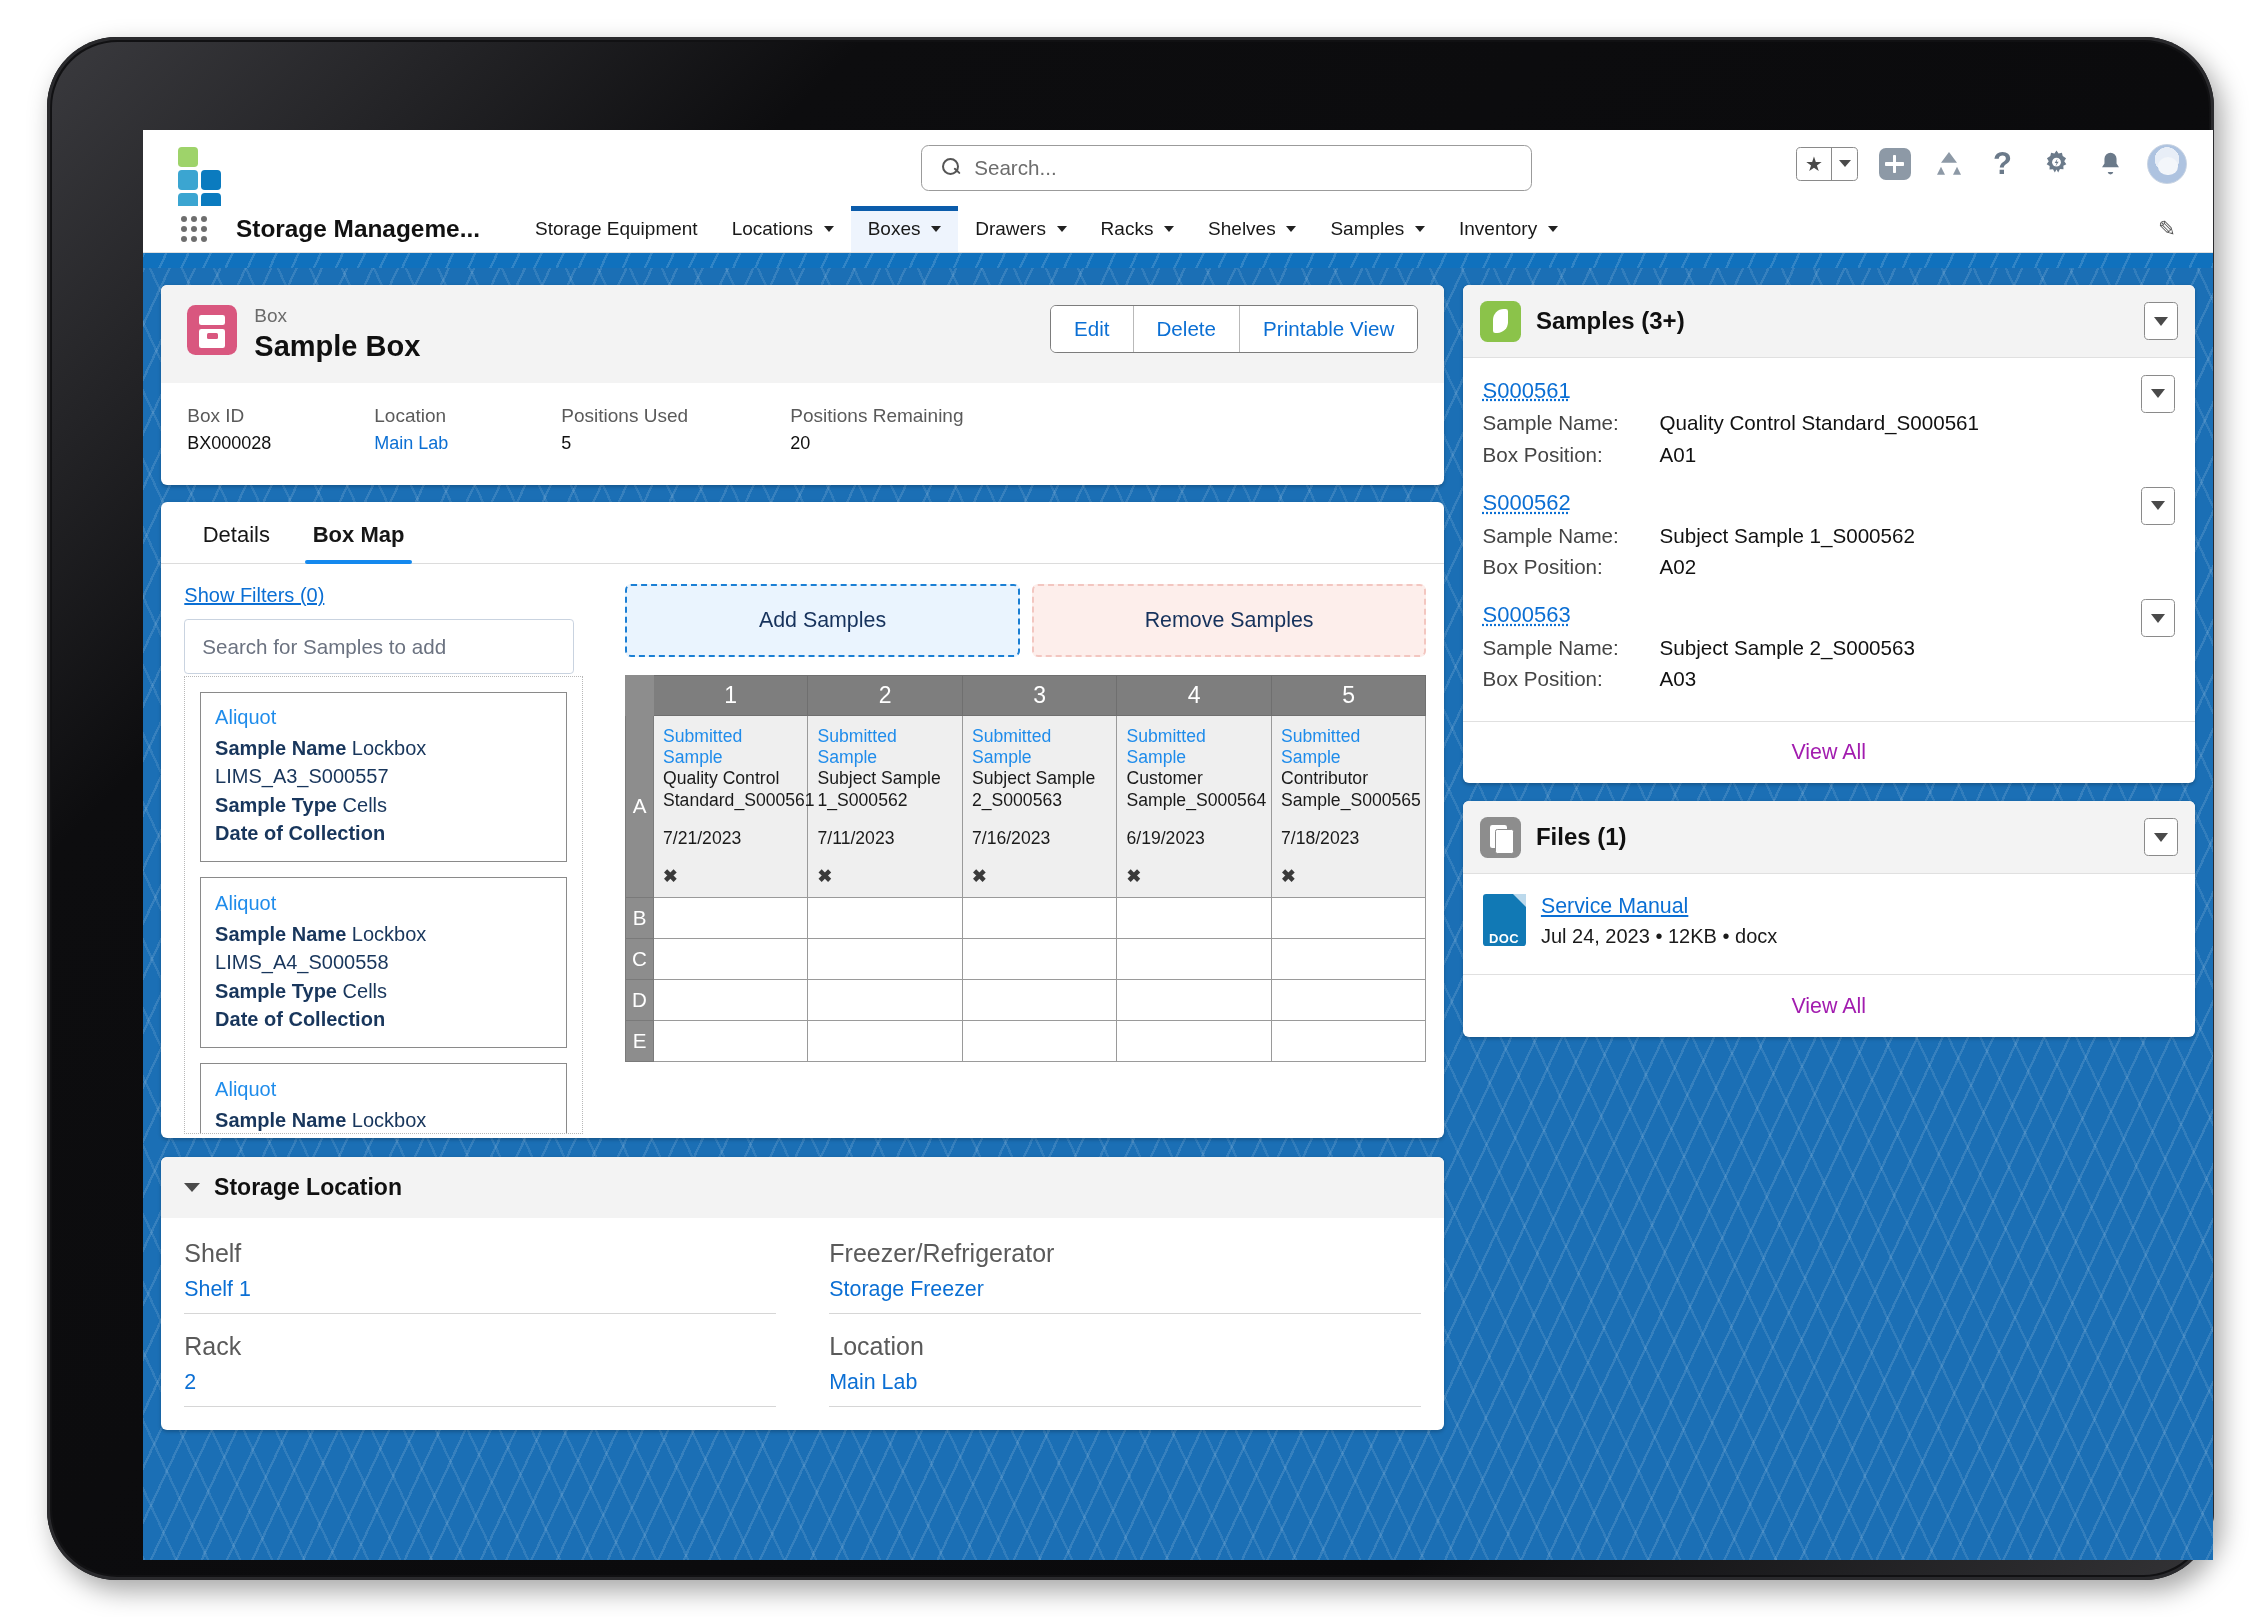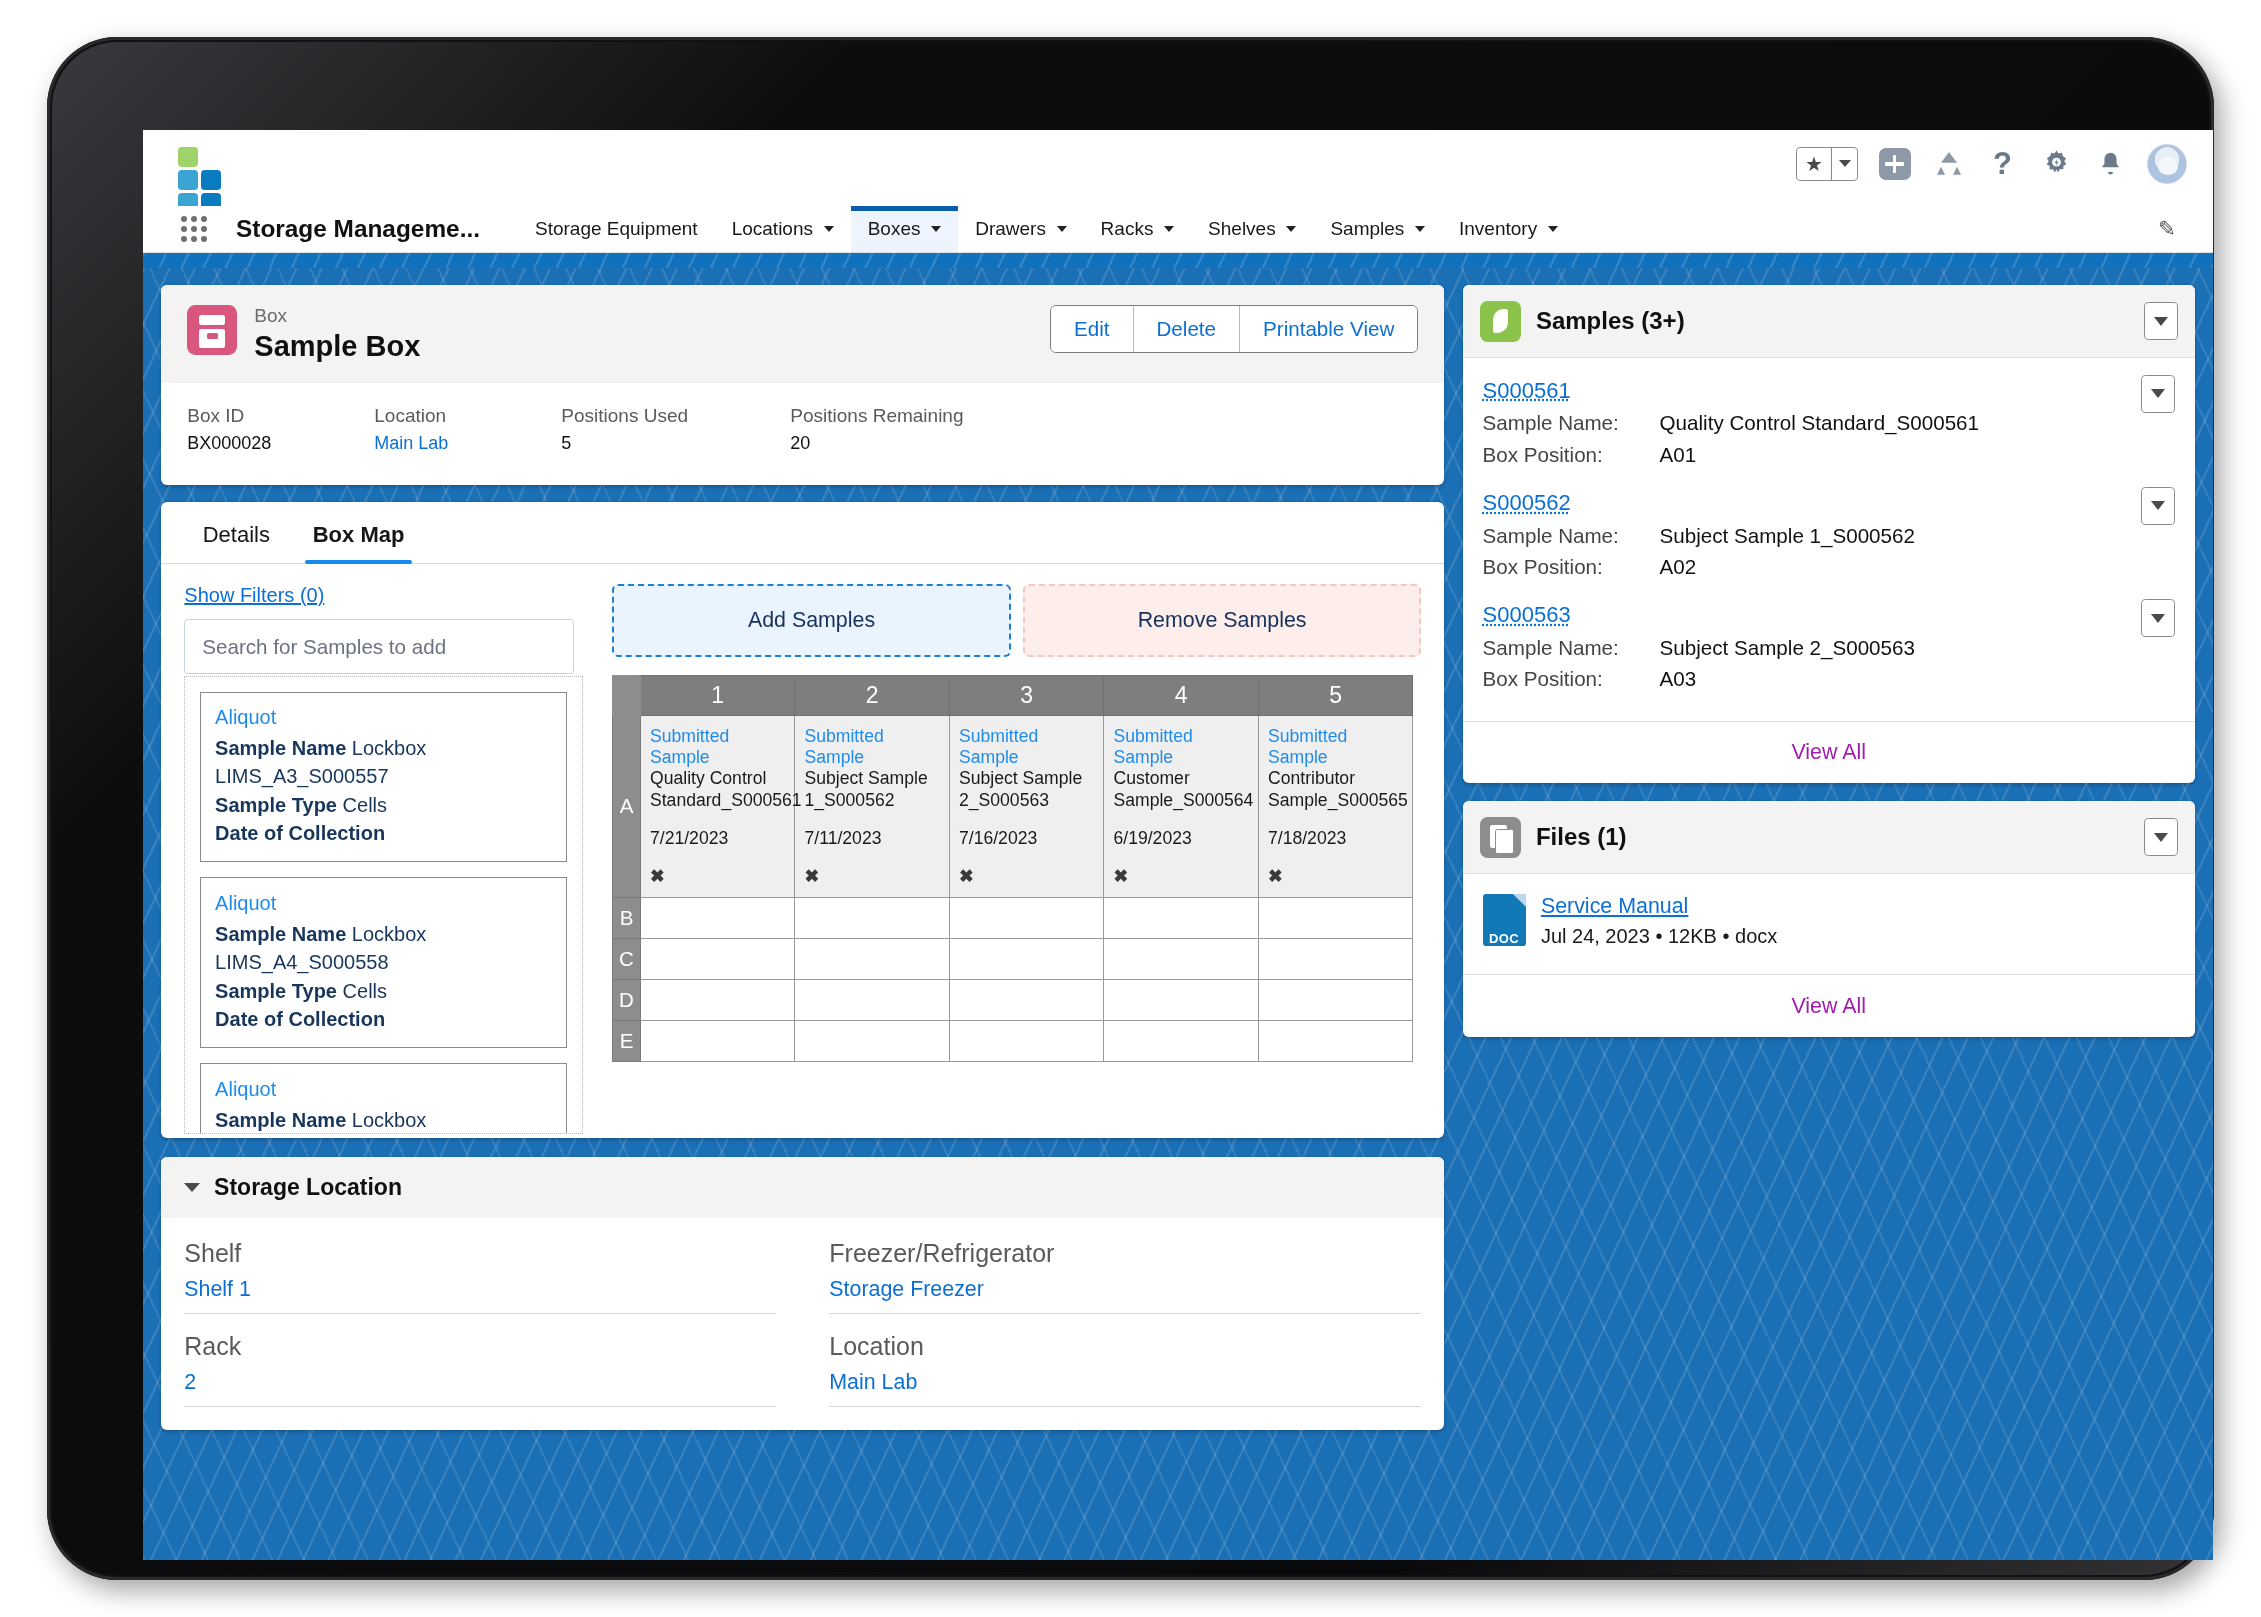--- a/index.html
+++ b/index.html
@@ -154,21 +154,21 @@
   .tabs-card { margin-top:17px; }
   .tab-strip { display:flex; gap:0; padding:0 20px; border-bottom:0.8px solid #dcdcdc; }
   .tab {
     padding:20px 21.4px 15.3px 21.4px; font-size:22px; color:#161616; position:relative; cursor:pointer;
   }
   .tab.active { font-weight:bold; }
   .tab.active::after { content:""; position:absolute; left:13.8px; right:13.8px; bottom:-0.8px; height:3.8px; background:#1589ee; border-radius:2.3px;}
 
   .boxmap-wrap { padding:20px 23px 4.6px 23px; }
   .boxmap-title { font-size:24px; font-weight:bold; color:#101010; margin-bottom:17px; }
-  .bm-flex { display:flex; gap:31px; align-items:flex-start; }
+  .bm-flex { display:flex; gap:44px; align-items:flex-start; }
   .bm-left { width:397px; flex:none; position:relative; }
   .show-filters { color:#0b6fd4; font-size:20px; margin-bottom:12.2px; display:inline-block; cursor:pointer;}
   .sample-search {
     width:390px; height:55px; border:0.8px solid #c9d3e0; border-radius:3.8px;
     background:#fff; display:flex; align-items:center; padding-left:17px;
     font-size:20.6px; color:#6b7280;
   }
   .aliquot-list {
     margin-top:1.5px; width:399px; border:0.8px dotted #b8b8b8; background:#fff;
     max-height:458px; overflow:hidden;
@@ -275,20 +275,24 @@
 
     <div class="global-header">
       <div class="brand-logo">
         <i class="sb1"></i>
           <i class="sb2"></i>
           <i class="sb3"></i>
           <i class="sb4"></i>
           <i class="sb5"></i>
       </div>
 
+      <div class="search-box">
+        <span class="mag"></span>
+        <span class="ph">Search...</span>
+      </div>
 
       <div class="header-icons">
         <div class="fav-group">
           <div class="f1">★</div>
           <div class="f2">
             <span style="width:0;height:0;border-left:6.1px solid transparent;border-right:6.1px solid transparent;border-top:7.6px solid #4a4a4a;display:block;"></span>
           </div>
         </div>
         <div class="hicon">
             <span class="plus-sq"></span>

